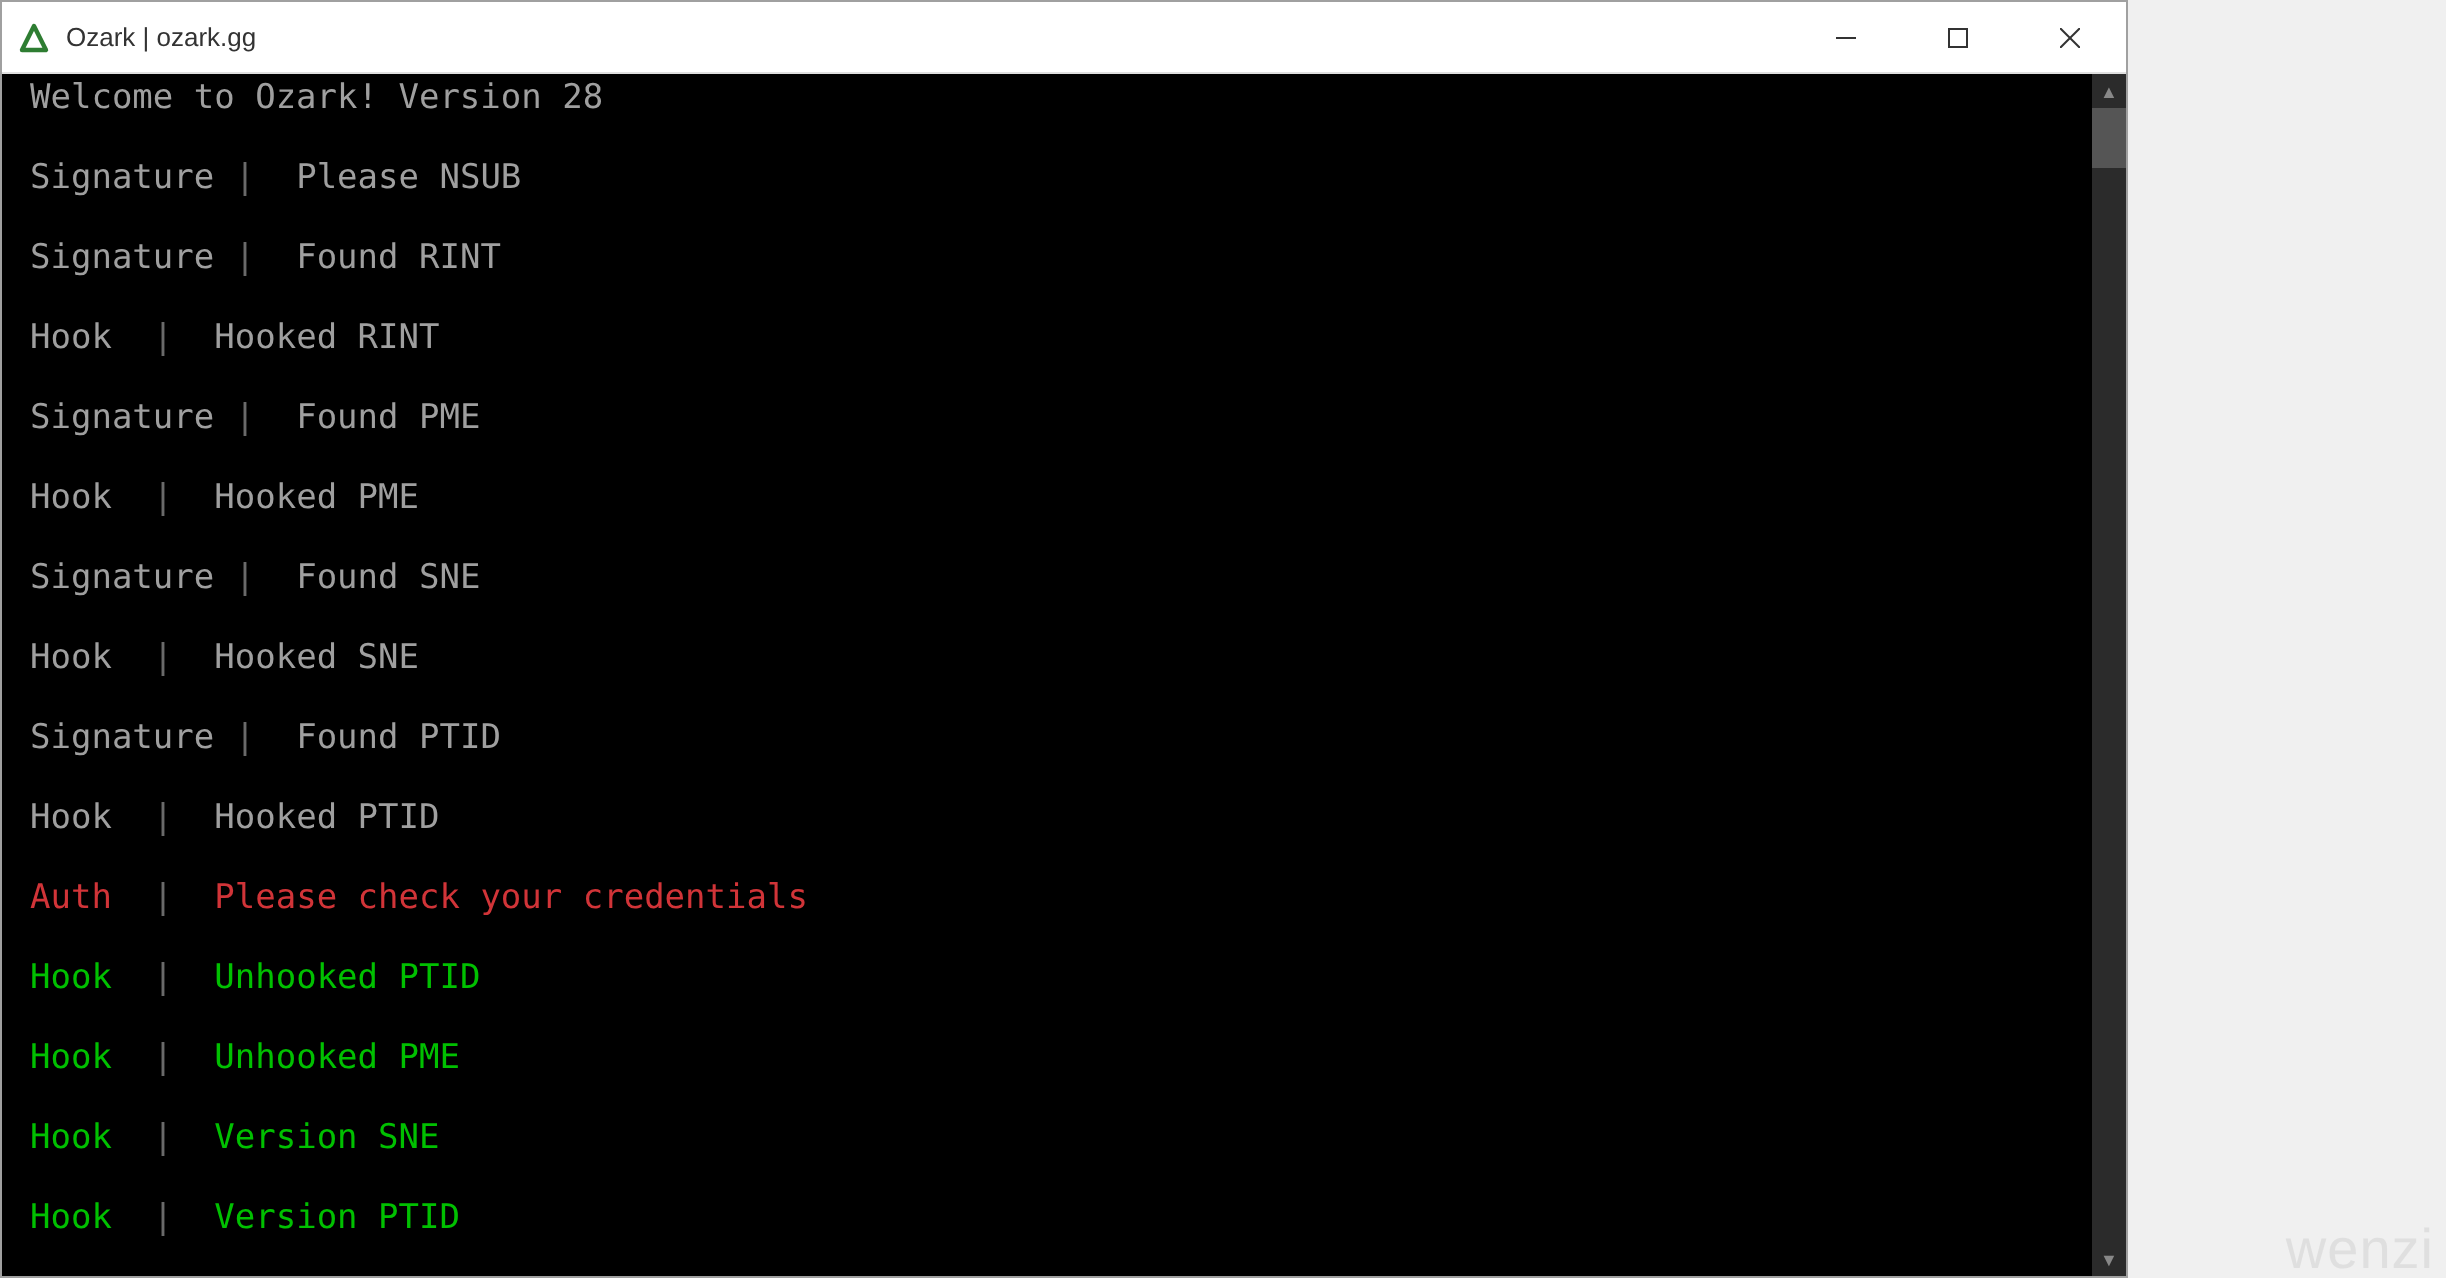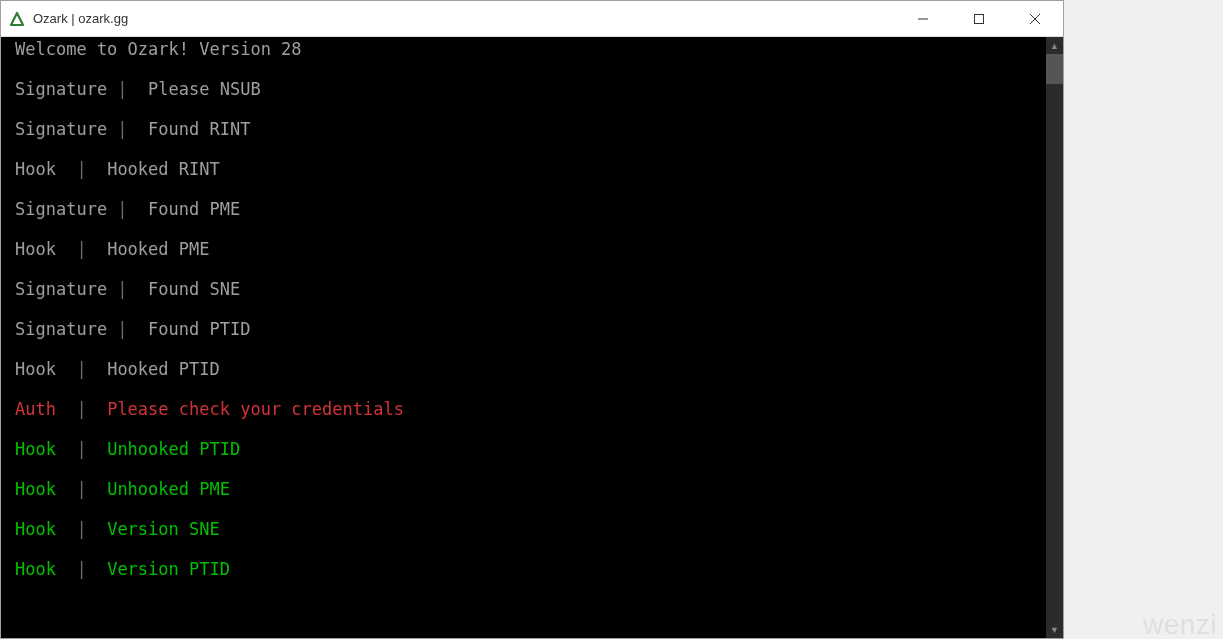--- a/index.html
+++ b/index.html
@@ -162,20 +162,21 @@
   </div>
 
   <div class="console-area">
     <div class="console-content" id="console-content"><span class="line c-default">Welcome to Ozark! Version 28</span>
 <span class="line"><span class="c-default">Signature</span><span class="pipe"> | </span><span class="c-default"> Please NSUB</span></span>
 <span class="line"><span class="c-default">Signature</span><span class="pipe"> | </span><span class="c-default"> Found RINT</span></span>
 <span class="line"><span class="c-default">Hook </span><span class="pipe"> | </span><span class="c-default"> Hooked RINT</span></span>
 <span class="line"><span class="c-default">Signature</span><span class="pipe"> | </span><span class="c-default"> Found PME</span></span>
 <span class="line"><span class="c-default">Hook </span><span class="pipe"> | </span><span class="c-default"> Hooked PME</span></span>
 <span class="line"><span class="c-default">Signature</span><span class="pipe"> | </span><span class="c-default"> Found SNE</span></span>
+<span class="line"><span class="c-default">Hook </span><span class="pipe"> | </span><span class="c-default"> Hooked SNE</span></span>
 <span class="line"><span class="c-default">Signature</span><span class="pipe"> | </span><span class="c-default"> Found PTID</span></span>
 <span class="line"><span class="c-default">Hook </span><span class="pipe"> | </span><span class="c-default"> Hooked PTID</span></span>
 <span class="line"><span class="c-red">Auth </span><span class="pipe"> | </span><span class="c-red"> Please check your credentials</span></span>
 <span class="line"><span class="c-green">Hook </span><span class="pipe"> | </span><span class="c-green"> Unhooked PTID</span></span>
 <span class="line"><span class="c-green">Hook </span><span class="pipe"> | </span><span class="c-green"> Unhooked PME</span></span>
 <span class="line"><span class="c-green">Hook </span><span class="pipe"> | </span><span class="c-green"> Version SNE</span></span>
 <span class="line"><span class="c-green">Hook </span><span class="pipe"> | </span><span class="c-green"> Version PTID</span></span>
 </div>
     <div class="scrollbar">
       <div class="scroll-arrow up">▲</div>

